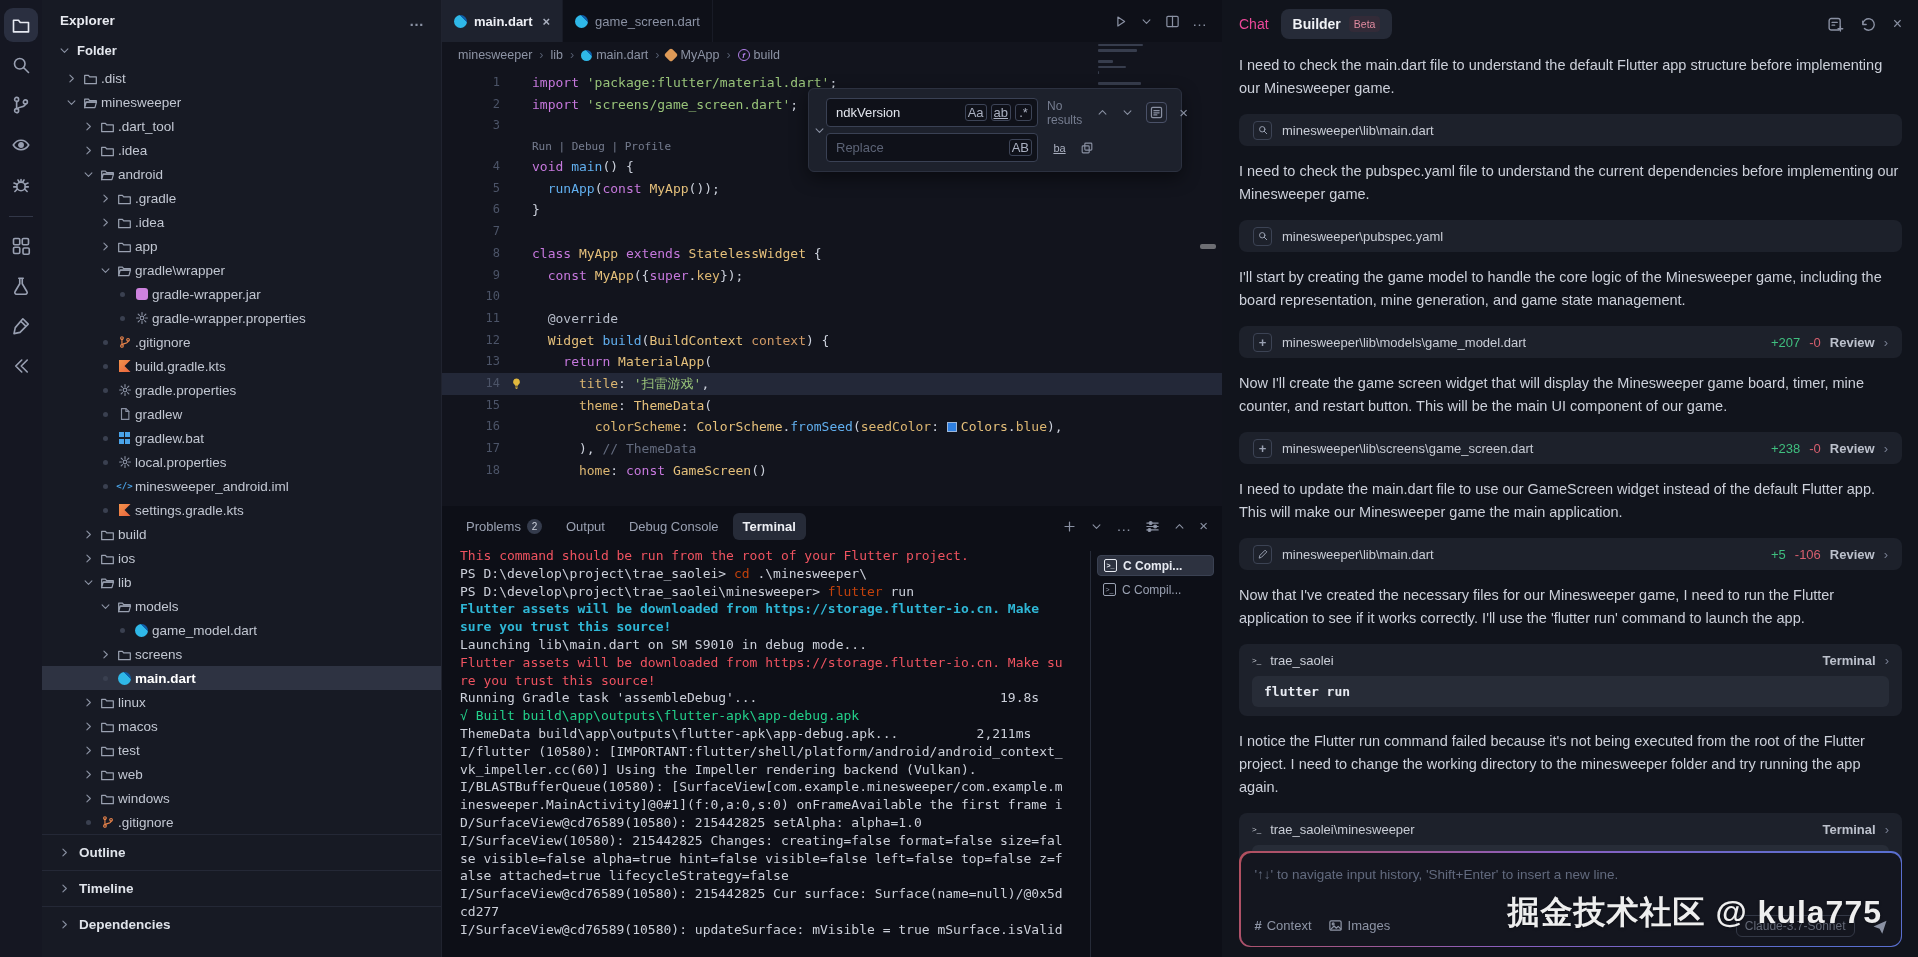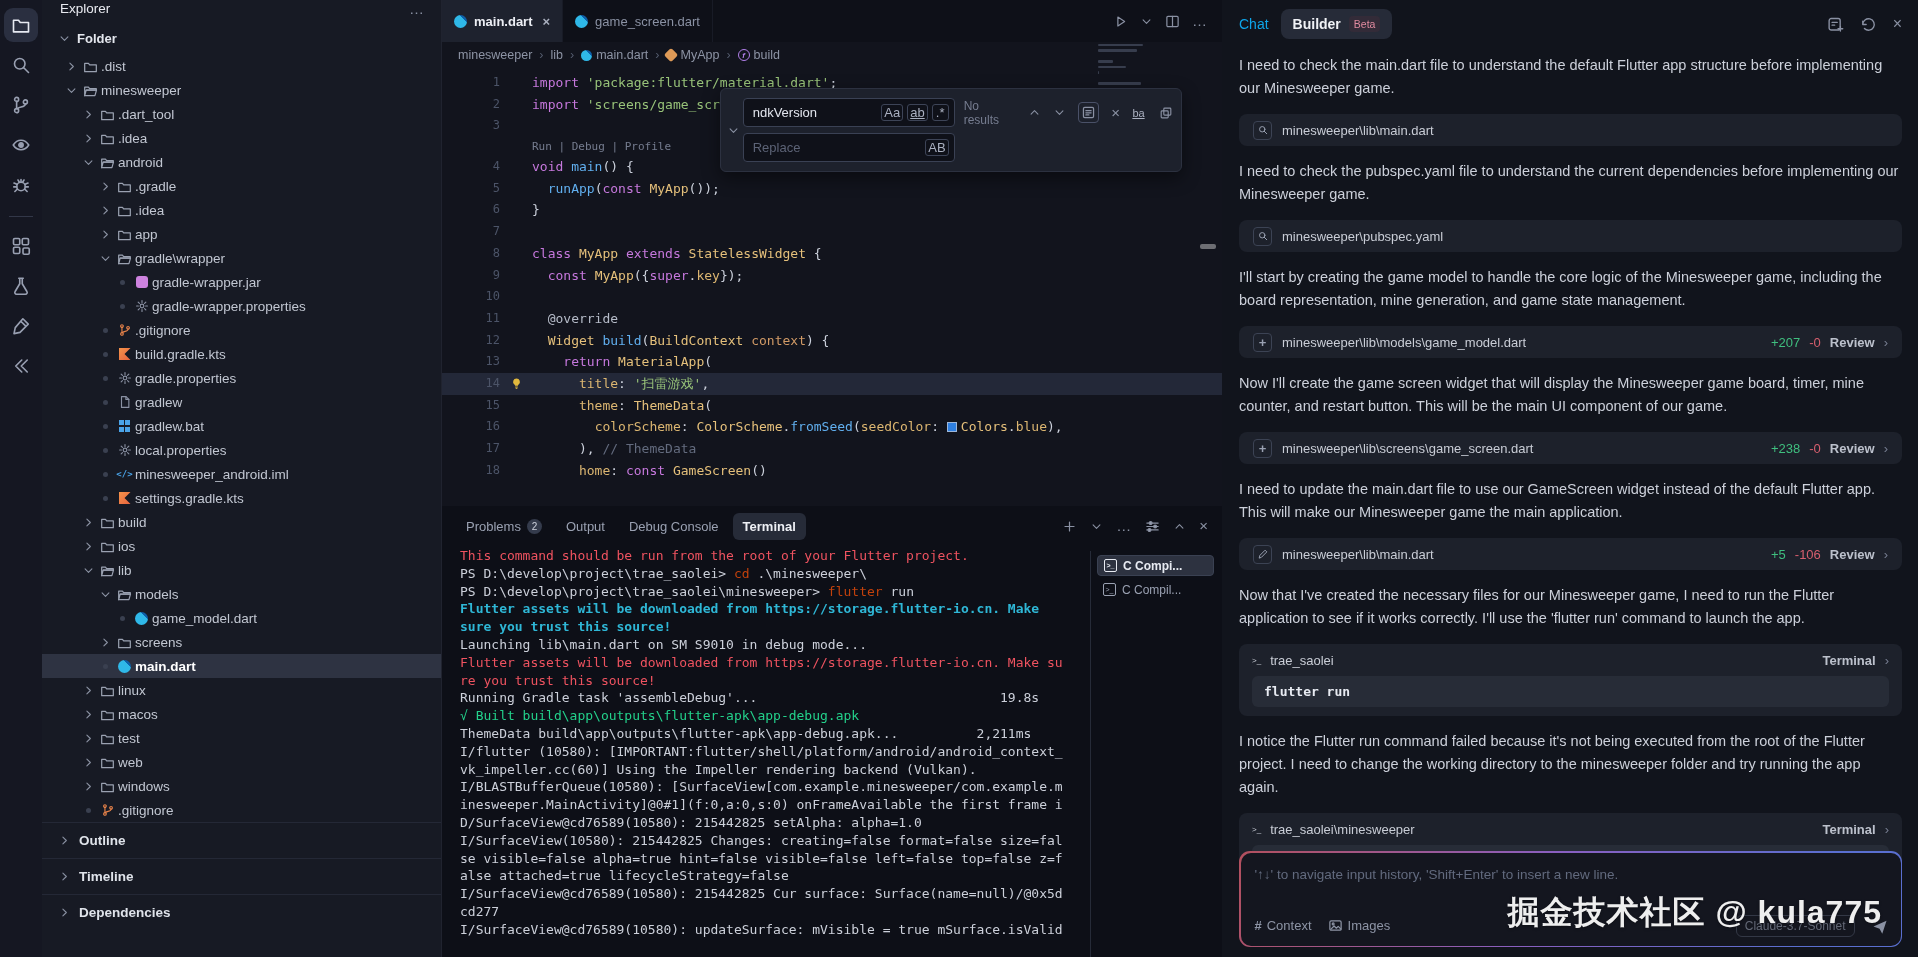--- a/index.html
+++ b/index.html
@@ -16,21 +16,21 @@
   .ic{color:var(--mut)}
 
   
   .abar{width:42px;background:var(--abar);display:flex;flex-direction:column;align-items:center;padding-top:8px;flex:none}
   .ab-btn{width:34px;height:34px;border-radius:9px;display:flex;align-items:center;justify-content:center;color:#99a0b2;margin-bottom:6px;cursor:pointer}
   .ab-btn.active{background:#2a2f40;color:#e7eaf2}
   .ab-div{width:24px;height:1px;background:#323748;margin:8px 0 12px}
 
   
   .sidebar{width:400px;background:var(--side);border-right:1px solid #20232f;flex:none;position:relative;overflow:hidden}
-  .sb-head{display:flex;align-items:center;padding:0 16px 6px 18px;font-size:13.5px;font-weight:400;color:#e8eaf0}
+  .sb-head{display:flex;align-items:center;padding:12px 16px 6px 18px;font-size:13.5px;font-weight:700;color:#e8eaf0}
   .sb-head .dots{margin-left:auto;color:var(--mut);font-size:15px;letter-spacing:1px;cursor:pointer}
   .sb-section{display:flex;align-items:center;gap:6px;padding:8px 16px;font-size:13px;font-weight:700;color:#e4e7ee;cursor:pointer}
   .tree{font-size:13.5px}
   .trow{height:24px;display:flex;align-items:center;color:#c2c7d2;cursor:pointer;white-space:nowrap}
   .trow.sel{background:#2e3342;color:#fff;font-weight:700}
   .tcell{width:18px;flex:none;display:flex;justify-content:center;color:#8d94a5}
   .ticon{width:21px;flex:none;display:flex;justify-content:center;align-items:center}
   .tdot{width:5px;height:5px;border-radius:50%;background:#3a4050}
   .folder-g{color:#9aa1b1}
   .dart-ic{width:13px;height:13px;border-radius:50%;background:linear-gradient(225deg,#0d5fa8 30%,#2fb8e8 30%)}
@@ -62,29 +62,29 @@
   .gmargin{width:32px;flex:none;display:flex;align-items:center;justify-content:center}
   .lens{height:19px;line-height:19px;padding-left:90px;font-size:11px;color:#767d90}
   .kw{color:var(--pur)} .cls{color:var(--yel)} .fn{color:var(--blue)} .str{color:var(--grn)}
   .prop{color:#dcb671} .cmt{color:#636b7e} .pl{color:#ccd1dc} .var{color:var(--org)} .ann{color:#b6bcc9}
   .sw{display:inline-block;width:10px;height:10px;background:#2e7fe0;border:1px solid #9db6d8;margin:0 4px -1px 0}
 
   .minimap{position:absolute;top:44px;right:14px;width:110px;bottom:10px;opacity:.85}
   .mm-bar{height:2.4px;border-radius:1px;margin-bottom:3.1px}
   .mm-thumb{position:absolute;right:-8px;top:200px;width:16px;height:5px;border-radius:2px;background:rgba(255,255,255,.45)}
 
-  .find{position:absolute;top:88px;right:40px;width:462px;height:84px;background:#1d212c;border:1px solid #2c3140;border-radius:6px;box-shadow:0 6px 18px rgba(0,0,0,.45);display:flex;padding:9px 8px 9px 4px;z-index:9}
+  .find{position:absolute;top:88px;right:40px;width:374px;height:84px;background:#1d212c;border:1px solid #2c3140;border-radius:6px;box-shadow:0 6px 18px rgba(0,0,0,.45);display:flex;padding:9px 8px 9px 4px;z-index:9}
   .find .collapse{width:18px;display:flex;align-items:center;justify-content:center;color:var(--mut)}
   .find-col{display:flex;flex-direction:column;gap:6px}
   .find-input{width:212px;height:29px;background:#0f1119;border:1px solid #3a4154;border-radius:4px;display:flex;align-items:center;padding:0 5px 0 9px}
   .find-input input{flex:1;min-width:20px;background:transparent;border:none;outline:none;color:#e3e6ee;font-size:13px;font-family:"Liberation Sans",sans-serif}
   .find-input input::placeholder{color:#5c6376}
   .tog{min-width:17px;height:17px;border:1px solid #3d4457;border-radius:3px;color:#aab0c0;font-size:13px;display:flex;align-items:center;justify-content:center;margin-left:4px;padding:0 2px;cursor:pointer}
   .tog.u{text-decoration:underline}
-  .find-right{display:flex;gap:6px;margin-left:9px}
+  .find-right{display:flex;flex-direction:column;gap:6px;margin-left:9px}
   .fr-row{height:29px;display:flex;align-items:center;gap:12px;color:var(--mut)}
   .nores{font-size:12px;color:#767d90;margin-right:2px}
   .boxed{border:1px solid #4a5168;border-radius:4px;padding:2px}
 
   
   .terminal{flex:1;background:var(--term);border-top:1px solid #23273400;position:relative}
   .term-tabs{height:38px;display:flex;align-items:center;gap:4px;padding:0 14px}
   .ttab{padding:6px 10px;font-size:13px;color:#9aa1b2;display:flex;align-items:center;gap:6px;cursor:pointer;border-radius:6px}
   .ttab.active{background:#262b38;color:#eef0f5;font-weight:700}
   .tbadge{min-width:15px;height:15px;border-radius:8px;background:#343b4c;color:#cdd2de;font-size:10px;display:flex;align-items:center;justify-content:center;padding:0 4px}
@@ -94,21 +94,21 @@
   .tl{height:17.8px;line-height:17.8px;white-space:pre}
   .t-pl{color:#ccd0da}.t-red{color:#ef5360}.t-cyan{color:#2fb7d6;font-weight:700}.t-yel{color:#c2410c}.t-grn{color:#23d18b}
   .term-side{position:absolute;top:6px;right:4px;width:128px;bottom:0;border-left:1px solid #262b38;padding:4px 4px 0 6px}
   .tsess{height:21px;display:flex;align-items:center;gap:6px;font-size:12px;color:#9aa1b2;padding:0 6px;border-radius:4px;margin-bottom:3px;cursor:pointer;white-space:nowrap;overflow:hidden}
   .tsess.sel{background:#2d3240;color:#e8ebf2;font-weight:700;border:1px solid #3a4152}
   .tsq{width:13px;height:13px;border:1px solid currentColor;border-radius:2px;font-size:7px;display:flex;align-items:center;justify-content:center;flex:none}
 
   
   .chat{flex:1;background:var(--chat);border-left:1px solid #23273400;position:relative;padding:0 16px}
   .chat-head{height:48px;display:flex;align-items:center;gap:12px}
-  .chat-tab{font-size:14px;color:#0ea5e9;cursor:pointer}
+  .chat-tab{font-size:14px;color:#ec4899;cursor:pointer}
   .chat-tab.active{background:#262b38;color:#f0f2f6;font-weight:700;border-radius:8px;padding:7px 12px;display:flex;gap:8px;align-items:center}
   .beta{background:#332b38;color:#e08a9f;font-size:10.5px;border-radius:4px;padding:2px 5px;font-weight:400}
   .chat-hicons{margin-left:auto;display:flex;gap:16px;align-items:center;color:var(--mut)}
   .chat-body{display:flex;flex-direction:column;gap:14px;padding-top:6px}
   .cmsg{font-size:14.5px;line-height:23px;color:#ccd0da}
   .ccard{height:32px;background:var(--card);border-radius:8px;display:flex;align-items:center;gap:10px;padding:0 14px;cursor:pointer}
   .ccard .cic{width:19px;height:19px;border:1px solid #3c4354;border-radius:4px;color:#9aa1b2;display:flex;align-items:center;justify-content:center;font-size:12px;flex:none}
   .cpath{font-size:13px;color:#c9cdd6}
   .cright{margin-left:auto;display:flex;align-items:center;gap:9px;font-size:13px}
   .addn{color:#3fbf7f}.deln{color:#d75f6e}

